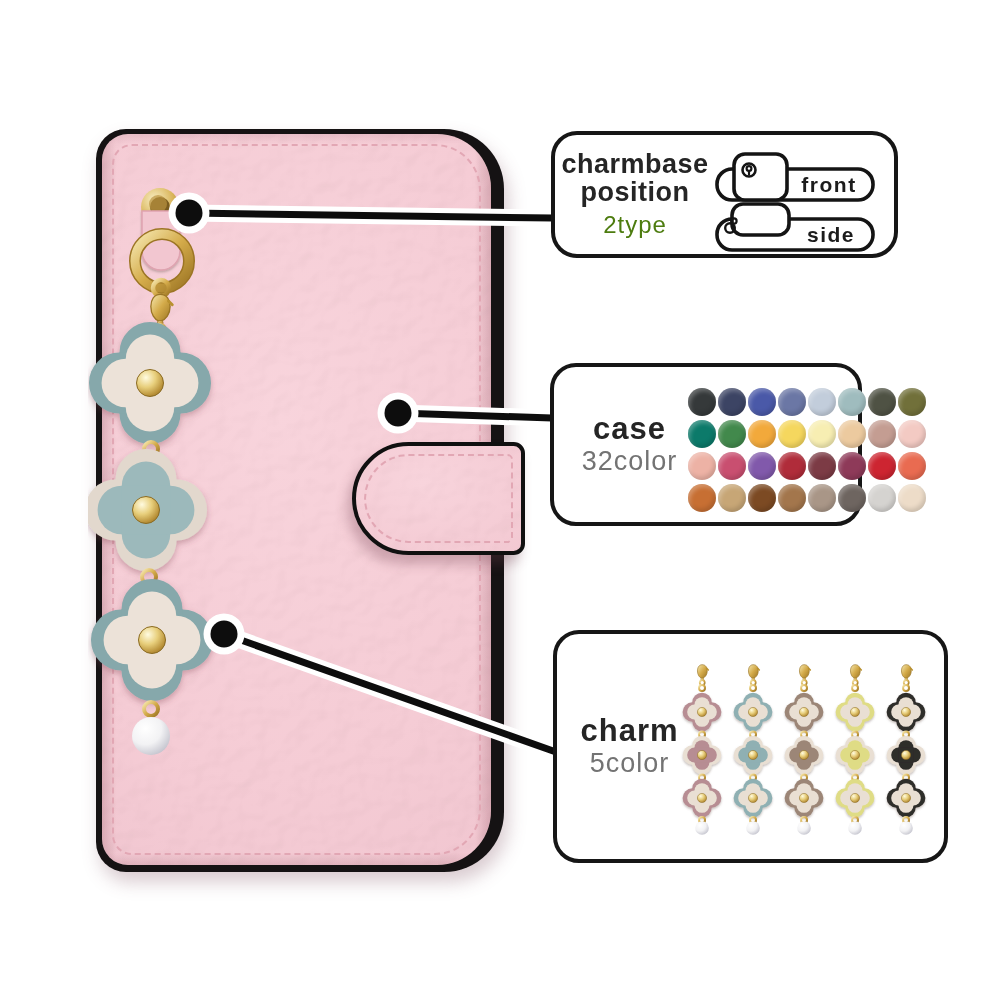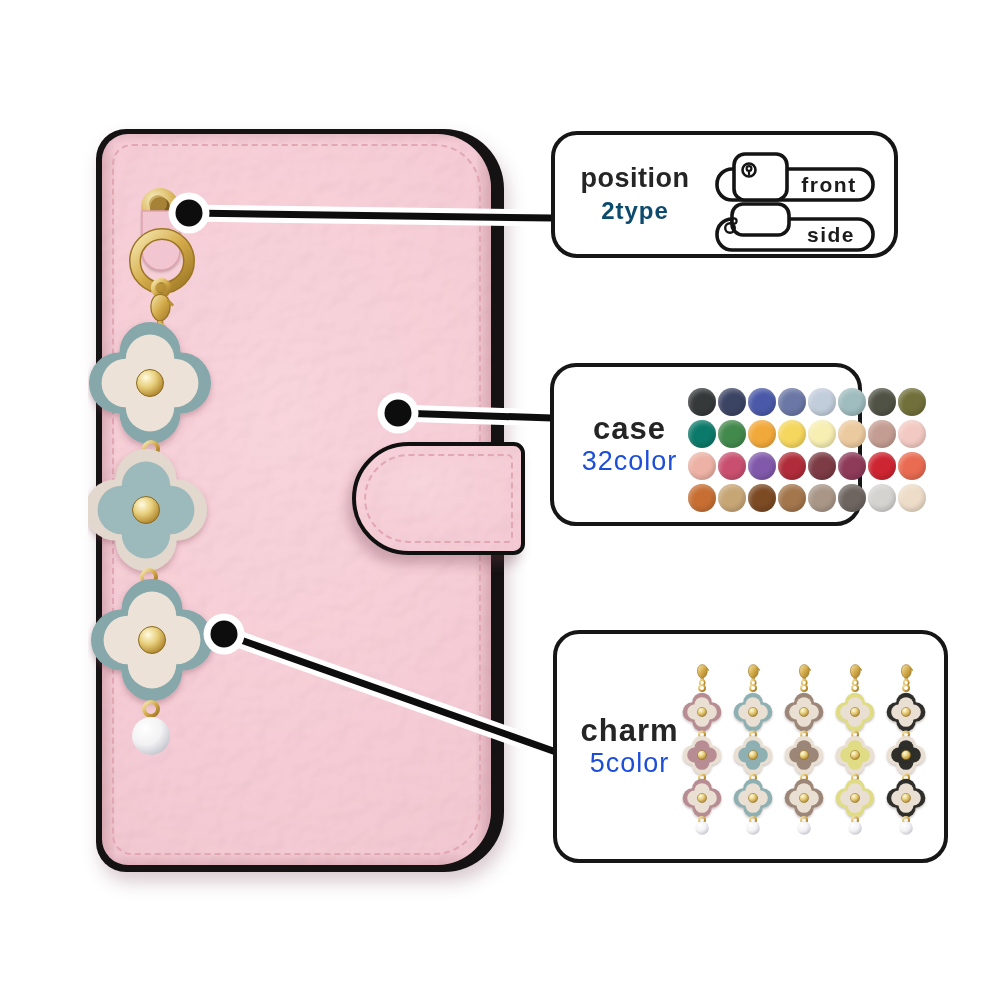--- a/index.html
+++ b/index.html
@@ -29,22 +29,22 @@
   .box{position:absolute;background:#fff;border:4px solid #161616;border-radius:26px;box-sizing:border-box;}
   .box1{left:551px;top:131px;width:347px;height:127px;}
   .box2{left:550px;top:363px;width:312px;height:163px;}
   .box3{left:553px;top:630px;width:395px;height:233px;padding-left:20px;}
   .btext{position:absolute;display:flex;flex-direction:column;align-items:center;justify-content:center;text-align:center;}
   .box1 .btext{left:6px;top:10px;width:148px;height:100px;}
   .box2 .btext{left:8px;top:0;width:135px;height:100%;}
   .box3 .btext{left:5px;top:0;width:135px;height:100%;}
   .t-main{font-weight:700;font-size:27px;line-height:28px;letter-spacing:.5px;color:#252525;}
   .t-big{font-weight:700;font-size:31px;line-height:33px;letter-spacing:1px;color:#252525;}
-  .t-sub{font-weight:700;font-size:24px;line-height:30px;letter-spacing:1px;color:#0c4a6e;}
-  .t-sub2{font-weight:400;font-size:27px;line-height:32px;letter-spacing:1px;color:#1d4ed8;}
+  .t-sub{font-weight:400;font-size:24px;line-height:30px;letter-spacing:1px;color:#4d7c0f;}
+  .t-sub2{font-weight:400;font-size:27px;line-height:32px;letter-spacing:1px;color:#737373;}
   .icon-cluster{position:absolute;left:154px;top:7px;width:180px;height:115px;}
   
   .swatch-grid{position:absolute;left:134px;top:21px;display:grid;
                grid-template-columns:repeat(8,30px);grid-auto-rows:32px;}
   .swatch{width:28px;height:28px;border-radius:50%;
           box-shadow:inset -2px -3px 4px rgba(0,0,0,.14), inset 2px 3px 4px rgba(255,255,255,.28);}
   
   .charm-row{position:absolute;left:120px;top:28px;display:flex;gap:1px;}
   
   .connectors{position:absolute;left:0;top:0;pointer-events:none;}
@@ -171,20 +171,21 @@
         <circle cx="189" cy="213" r="13.5" fill="#0d0d0d"></circle>
       <circle cx="398" cy="413" r="20.5" fill="#fff"></circle>
         <circle cx="398" cy="413" r="13.5" fill="#0d0d0d"></circle>
       <circle cx="224" cy="634" r="20.5" fill="#fff"></circle>
         <circle cx="224" cy="634" r="13.5" fill="#0d0d0d"></circle>
     </g>
   </svg>
 
   <div class="box box1">
     <div class="btext">
+      <div class="t-main">charmbase</div>
       <div class="t-main">position</div>
       <div class="t-sub" style="margin-top:4px">2type</div>
     </div>
     <svg class="icon-cluster" width="180" height="115" viewBox="0 0 180 115">
 
       <g>
         <rect x="8" y="27" width="156" height="31" rx="15" fill="#fff" stroke="#141414" stroke-width="3.6"></rect>
         <rect x="25" y="12" width="53" height="46" rx="11" fill="#fff" stroke="#141414" stroke-width="3.6"></rect>
         <g stroke="#141414" fill="none">
           <circle cx="40" cy="28" r="6.5" stroke-width="2.6"></circle>

